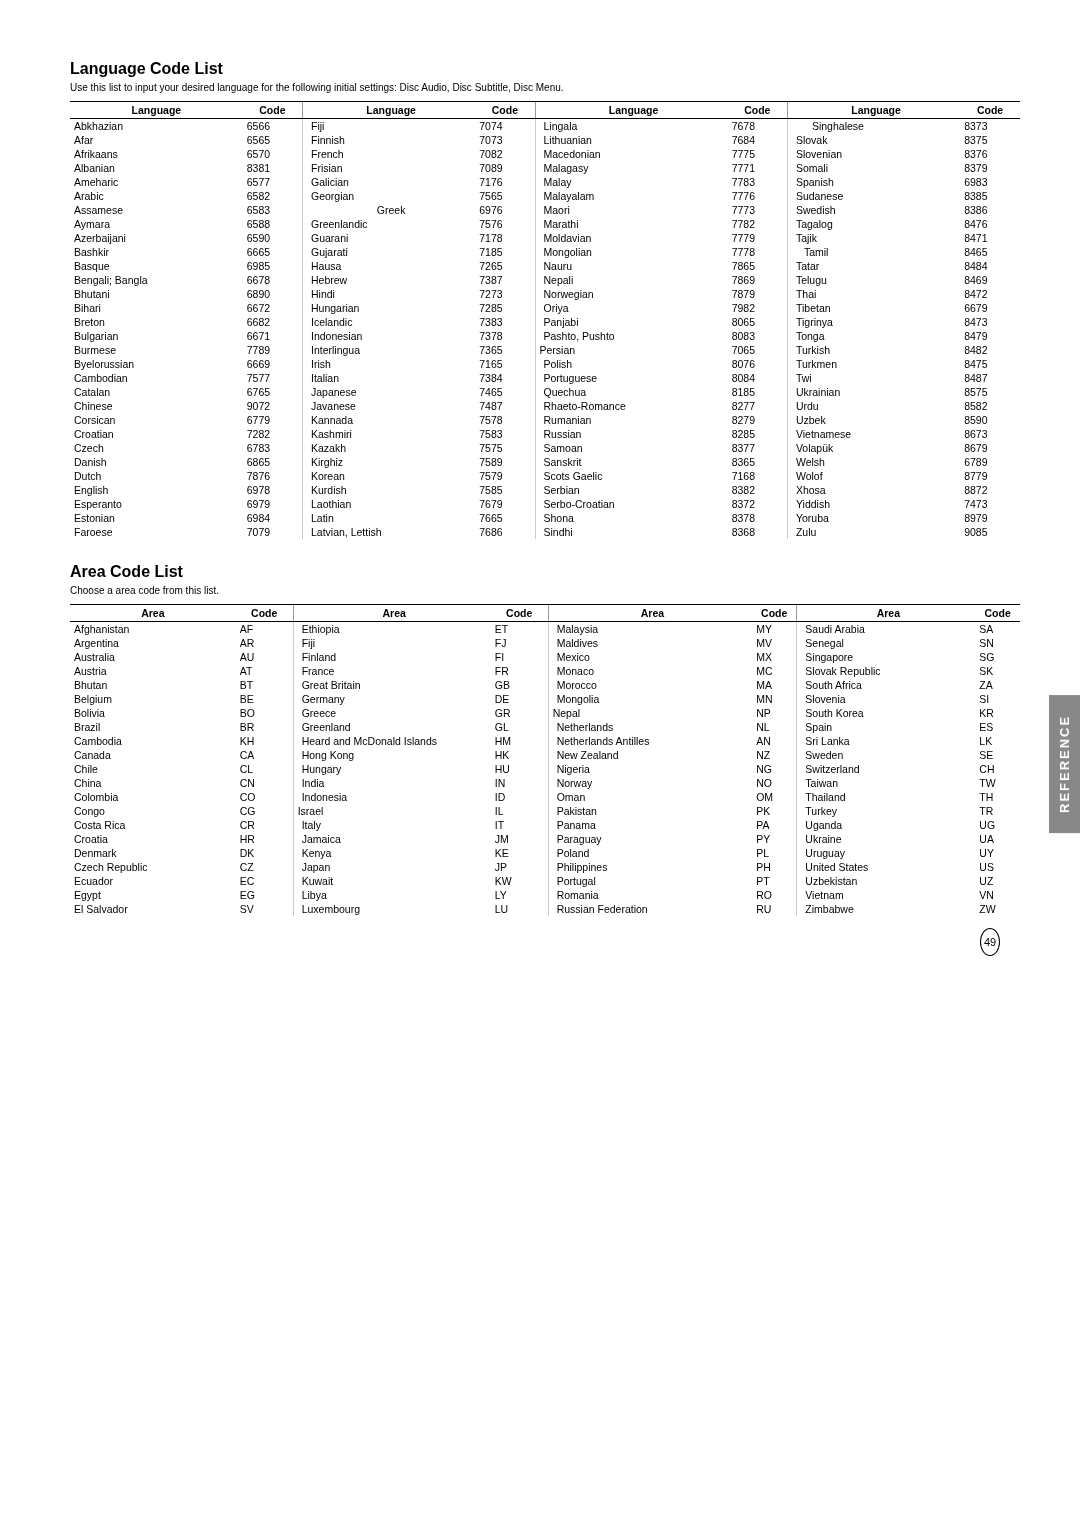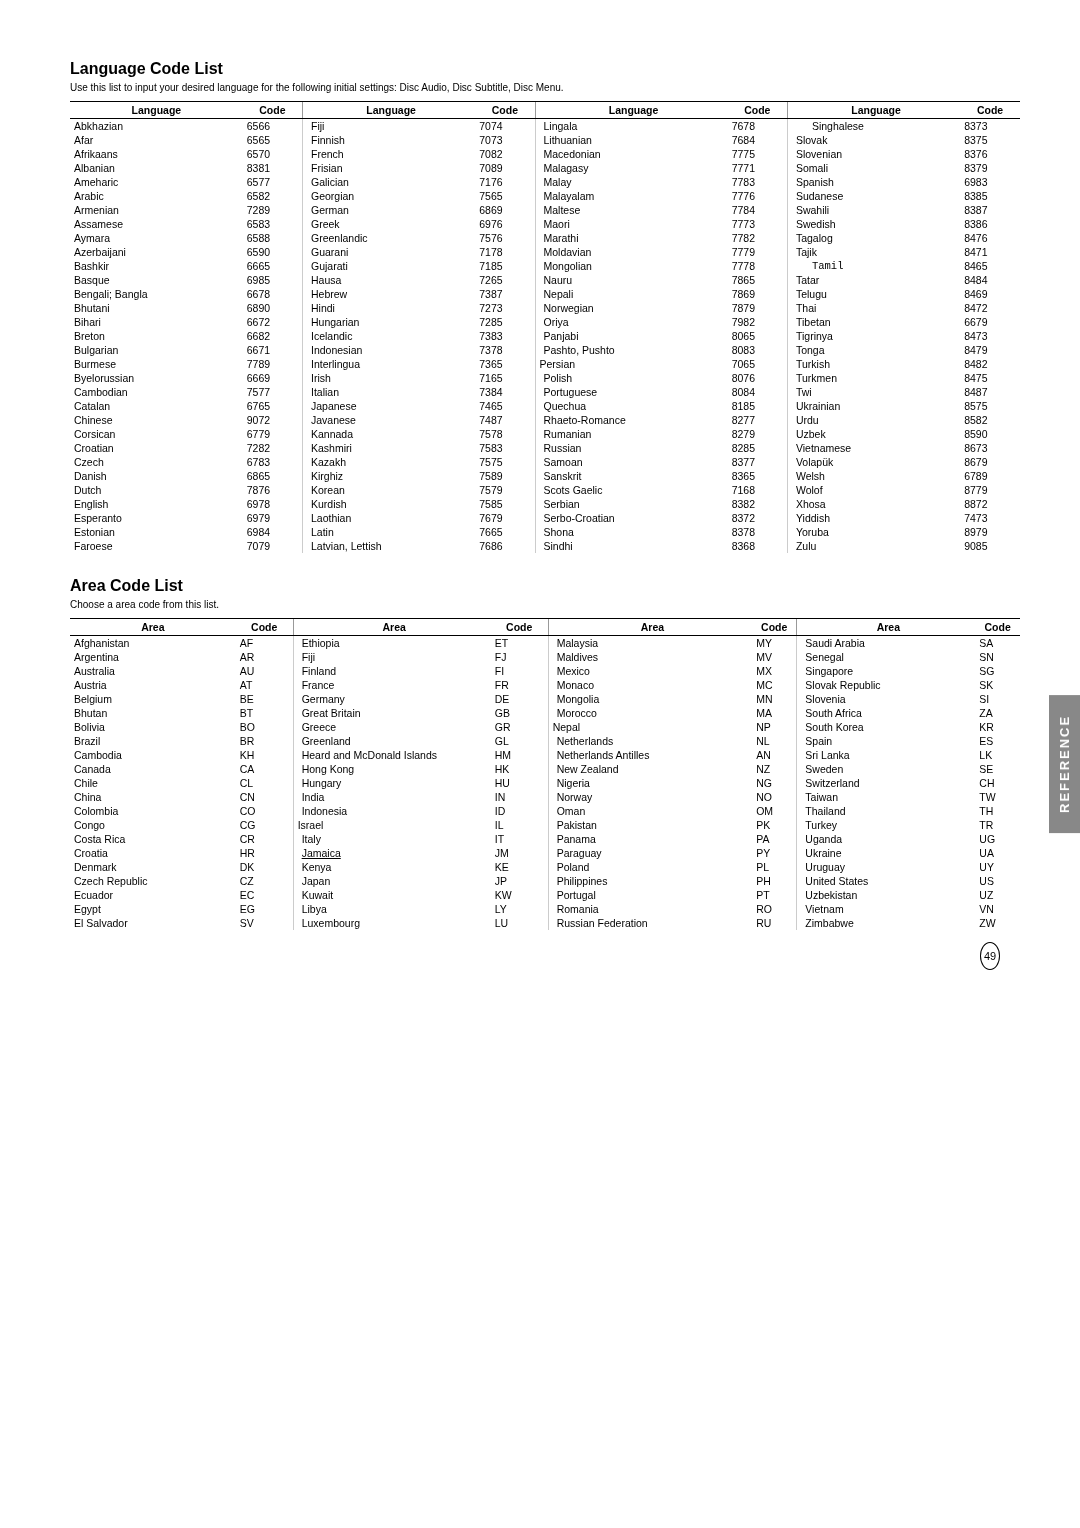--- a/index.html
+++ b/index.html
@@ -162,33 +162,23 @@
             <td>Arabic</td>
             <td>6582</td>
             <td style="border-left: 1px solid rgb(204, 204, 204); padding-left: 8px;">Georgian</td>
             <td>7565</td>
             <td style="border-left: 1px solid rgb(204, 204, 204); padding-left: 8px;">Malayalam</td>
             <td>7776</td>
             <td style="border-left: 1px solid rgb(204, 204, 204); padding-left: 8px;">Sudanese</td>
             <td>8385</td>
           </tr>
           <tr>
-            <td>Armenian</td>
-            <td>7289</td>
-            <td style="border-left: 1px solid rgb(204, 204, 204); padding-left: 8px;">German</td>
-            <td>6869</td>
-            <td style="border-left: 1px solid rgb(204, 204, 204); padding-left: 8px;">Maltese</td>
-            <td>7784</td>
-            <td style="border-left: 1px solid rgb(204, 204, 204); padding-left: 8px;">Swahili</td>
-            <td>8387</td>
-          </tr>
-          <tr>
             <td>Assamese</td>
             <td>6583</td>
-            <td style="border-left: 1px solid rgb(204, 204, 204); padding-left: 8px;">Greek</td>
+            <td style="border-left: 1px solid rgb(204, 204, 204); padding-left: 8px; text-align: center;">Greek</td>
             <td>6976</td>
             <td style="border-left: 1px solid rgb(204, 204, 204); padding-left: 8px;">Maori</td>
             <td>7773</td>
             <td style="border-left: 1px solid rgb(204, 204, 204); padding-left: 8px;">Swedish</td>
             <td>8386</td>
           </tr>
           <tr>
             <td>Aymara</td>
             <td>6588</td>
             <td style="border-left: 1px solid rgb(204, 204, 204); padding-left: 8px;">Greenlandic</td>
@@ -208,21 +198,21 @@
             <td style="border-left: 1px solid rgb(204, 204, 204); padding-left: 8px;">Tajik</td>
             <td>8471</td>
           </tr>
           <tr>
             <td>Bashkir</td>
             <td>6665</td>
             <td style="border-left: 1px solid rgb(204, 204, 204); padding-left: 8px;">Gujarati</td>
             <td>7185</td>
             <td style="border-left: 1px solid rgb(204, 204, 204); padding-left: 8px;">Mongolian</td>
             <td>7778</td>
-            <td style="border-left: 1px solid rgb(204, 204, 204); padding-left: 24px; font-family: Liberation Mono, monospace;">Tamil</td>
+            <td style="border-left: 1px solid rgb(204, 204, 204); padding-left: 16px;">Tamil</td>
             <td>8465</td>
           </tr>
           <tr>
             <td>Basque</td>
             <td>6985</td>
             <td style="border-left: 1px solid rgb(204, 204, 204); padding-left: 8px;">Hausa</td>
             <td>7265</td>
             <td style="border-left: 1px solid rgb(204, 204, 204); padding-left: 8px;">Nauru</td>
             <td>7865</td>
             <td style="border-left: 1px solid rgb(204, 204, 204); padding-left: 8px;">Tatar</td>
@@ -474,40 +464,40 @@
             <td>Austria</td>
             <td>AT</td>
             <td style="border-left: 1px solid rgb(204, 204, 204); padding-left: 8px;">France</td>
             <td>FR</td>
             <td style="border-left: 1px solid rgb(204, 204, 204); padding-left: 8px;">Monaco</td>
             <td>MC</td>
             <td style="border-left: 1px solid rgb(204, 204, 204); padding-left: 8px;">Slovak Republic</td>
             <td>SK</td>
           </tr>
           <tr>
+            <td>Bhutan</td>
+            <td>BT</td>
+            <td style="border-left: 1px solid rgb(204, 204, 204); padding-left: 8px;">Great Britain</td>
+            <td>GB</td>
+            <td style="border-left: 1px solid rgb(204, 204, 204); padding-left: 8px;">Morocco</td>
+            <td>MA</td>
+            <td style="border-left: 1px solid rgb(204, 204, 204); padding-left: 8px;">South Africa</td>
+            <td>ZA</td>
+          </tr>
+          <tr>
             <td>Belgium</td>
             <td>BE</td>
             <td style="border-left: 1px solid rgb(204, 204, 204); padding-left: 8px;">Germany</td>
             <td>DE</td>
             <td style="border-left: 1px solid rgb(204, 204, 204); padding-left: 8px;">Mongolia</td>
             <td>MN</td>
             <td style="border-left: 1px solid rgb(204, 204, 204); padding-left: 8px;">Slovenia</td>
             <td>SI</td>
           </tr>
           <tr>
-            <td>Bhutan</td>
-            <td>BT</td>
-            <td style="border-left: 1px solid rgb(204, 204, 204); padding-left: 8px;">Great Britain</td>
-            <td>GB</td>
-            <td style="border-left: 1px solid rgb(204, 204, 204); padding-left: 8px;">Morocco</td>
-            <td>MA</td>
-            <td style="border-left: 1px solid rgb(204, 204, 204); padding-left: 8px;">South Africa</td>
-            <td>ZA</td>
-          </tr>
-          <tr>
             <td>Bolivia</td>
             <td>BO</td>
             <td style="border-left: 1px solid rgb(204, 204, 204); padding-left: 8px;">Greece</td>
             <td>GR</td>
             <td style="border-left: 1px solid rgb(204, 204, 204); ">Nepal</td>
             <td>NP</td>
             <td style="border-left: 1px solid rgb(204, 204, 204); padding-left: 8px;">South Korea</td>
             <td>KR</td>
           </tr>
           <tr>
@@ -586,21 +576,21 @@
             <td style="border-left: 1px solid rgb(204, 204, 204); padding-left: 8px;">Italy</td>
             <td>IT</td>
             <td style="border-left: 1px solid rgb(204, 204, 204); padding-left: 8px;">Panama</td>
             <td>PA</td>
             <td style="border-left: 1px solid rgb(204, 204, 204); padding-left: 8px;">Uganda</td>
             <td>UG</td>
           </tr>
           <tr>
             <td>Croatia</td>
             <td>HR</td>
-            <td style="border-left: 1px solid rgb(204, 204, 204); padding-left: 8px; text-decoration: underline;">Jamaica</td>
+            <td style="border-left: 1px solid rgb(204, 204, 204); padding-left: 8px;">Jamaica</td>
             <td>JM</td>
             <td style="border-left: 1px solid rgb(204, 204, 204); padding-left: 8px;">Paraguay</td>
             <td>PY</td>
             <td style="border-left: 1px solid rgb(204, 204, 204); padding-left: 8px;">Ukraine</td>
             <td>UA</td>
           </tr>
           <tr>
             <td>Denmark</td>
             <td>DK</td>
             <td style="border-left: 1px solid rgb(204, 204, 204); padding-left: 8px;">Kenya</td>

